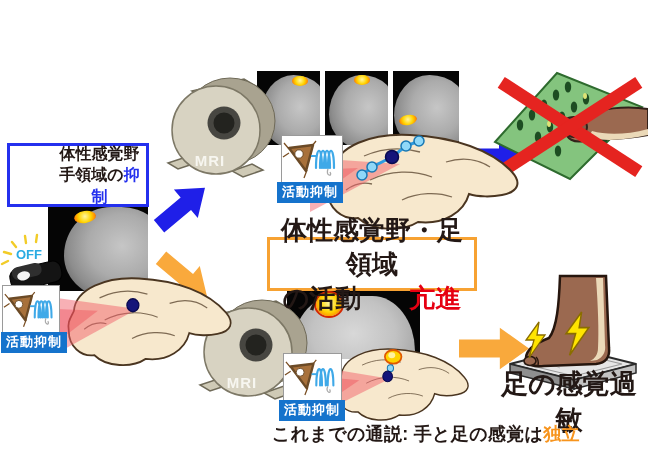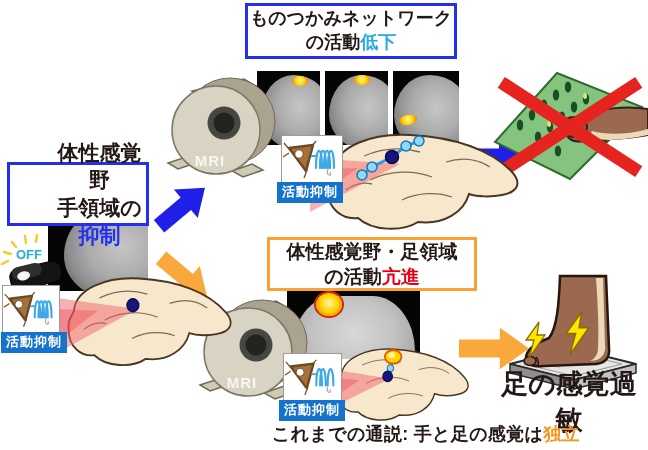--- a/index.html
+++ b/index.html
@@ -10,21 +10,21 @@
   .abs{position:absolute;}
   .callout{
     position:absolute;box-sizing:border-box;background:#fff;
     border:3px solid var(--blue-accent,#2430EE);
     display:flex;flex-direction:column;justify-content:center;align-items:center;
     text-align:center;font-weight:600;line-height:1.32;z-index:7;
   }
   .callout.orange{border-color:var(--orange-accent,#F7A232);}
   .hl-cyan{color:var(--cyan-highlight,#29ABE2);}
   .hl-blue{color:var(--blue-accent,#2430EE);text-align:right;}
-  .hl-red{color:var(--red-highlight,#E60012);}
+  .hl-red{color:var(--red-highlight,#E60012);padding-left:48px;}
   .hl-orange{color:var(--orange-highlight,#F7941D);font-weight:700;}
   .scan{position:absolute;background:#050505;overflow:hidden;z-index:2;}
   .tissue{
     position:absolute;
     background:radial-gradient(90% 90% at 58% 42%, #c6c6c6 0%, #ababab 38%, #8d8d8d 60%, #575757 84%, #1d1d1d 100%);
   }
   .tissue.light{
     background:radial-gradient(85% 95% at 50% 40%, #d8d8d8 0%, #c2c2c2 40%, #a5a5a5 65%, #6a6a6a 88%, #222 100%);
   }
   .blob{
@@ -43,31 +43,27 @@
   .fig-label{position:absolute;font-weight:600;color:#231815;text-align:center;z-index:5;}
   .caption{position:absolute;font-size:18px;font-weight:600;color:#231815;letter-spacing:.3px;z-index:5;white-space:nowrap;}
   svg{overflow:visible;}
   .illus{position:absolute;z-index:4;}
 </style>
 </head>
 <body>
 
 <div class="stage">
 
-  <div class="callout" style="left:245px;top:3px;width:212px;height:56px;font-size:18px;">
-    <div><span>ものつかみネットワーク</span></div>
-    <div><span>の活動</span><span class="hl-cyan">低下</span></div>
-  </div>
-
-  <div class="callout" style="left:7px;top:162px;width:142px;height:64px;font-size:21px;padding-left:43px;">
+
+  <div class="callout" style="left:7px;top:143px;width:142px;height:64px;font-size:16px;padding-left:43px;">
     <div><span>体性感覚野</span></div>
     <div><span>手領域の</span><span class="hl-blue">抑制</span></div>
   </div>
 
-  <div class="callout orange" style="left:267px;top:237px;width:210px;height:54px;font-size:19px;">
+  <div class="callout orange" style="left:267px;top:237px;width:210px;height:54px;font-size:26px;">
     <div><span>体性感覚野・足領域</span></div>
     <div><span>の活動</span><span class="hl-red">亢進</span></div>
   </div>
 
   <div class="arrow" style="left:152px;top:186px;width:60px;height:42px;transform:rotate(-40deg);">
     <svg viewBox="0 0 72 52" preserveAspectRatio="none">
         <polygon points="0,16 42,16 42,3 72,26 42,49 42,36 0,36" style="fill:var(--arrow-blue,#1F1FE8)"></polygon>
       </svg>
   </div>
   <div class="arrow" style="left:154px;top:256px;width:60px;height:42px;transform:rotate(40deg);">

